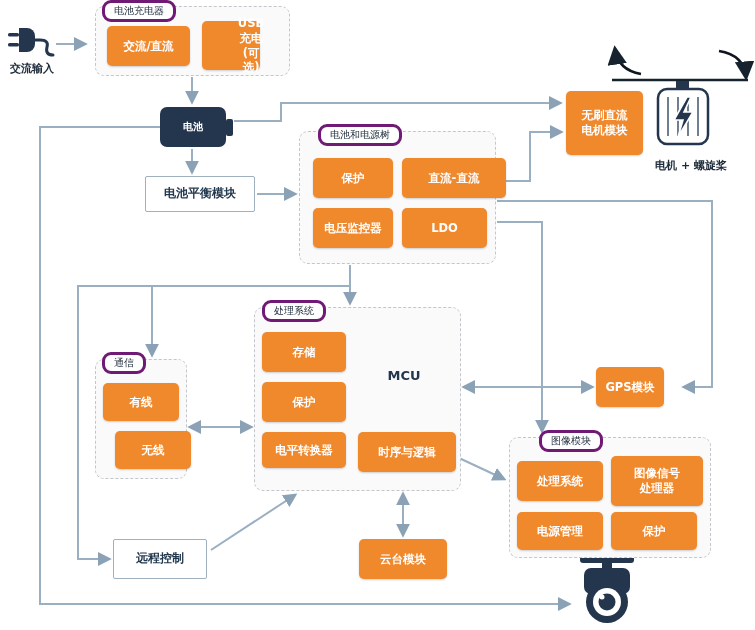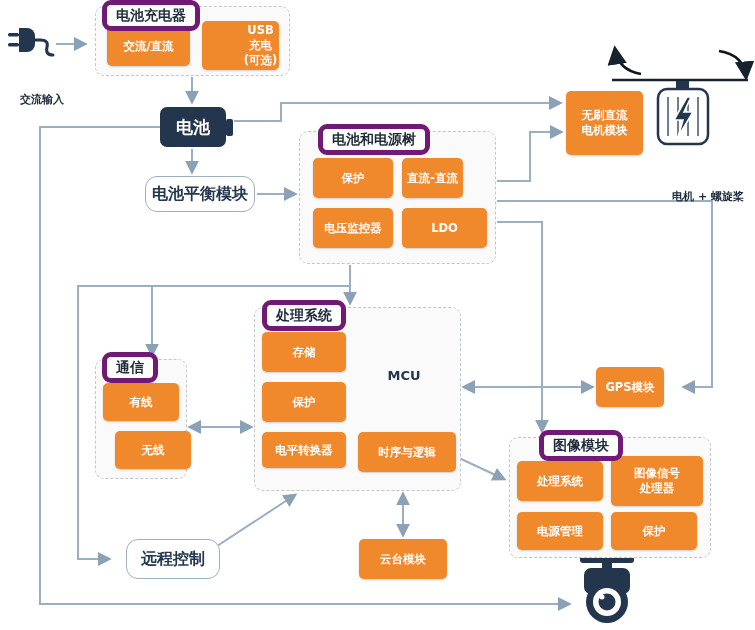--- a/index.html
+++ b/index.html
@@ -1,30 +1,30 @@
 <!DOCTYPE html>
 <html><head>
 <meta charset="utf-8">
 <style>
   * { box-sizing: border-box; margin: 0; padding: 0; }
   html,body { background:#fff; }
   body { font-family: "DejaVu Sans", "Liberation Sans", sans-serif; }
   .canvas { position: relative; width: 755px; height: 630px; background:#fff; overflow:hidden; }
   .lines { position:absolute; left:0; top:0; z-index:0; }
   .group { position:absolute; border:1.5px dashed #c3c7cb; border-radius:9px; background:#fafafa; z-index:1; }
-  .pill { position:absolute; z-index:3; background:#fff; border:5px solid #701a75; border-radius:9px;
-          font-size:14px; font-weight:bold; color:#1d2b3a; padding:2px 9px; line-height:1.2; white-space:nowrap; }
+  .pill { position:absolute; z-index:3; background:#fff; border:3px solid #701a75; border-radius:9px;
+          font-size:10px; font-weight:normal; color:#1d2b3a; padding:2px 9px; line-height:1.2; white-space:nowrap; }
   .node { position:absolute; z-index:2; display:flex; align-items:center; justify-content:center;
           text-align:center; font-weight:bold; white-space:pre-line; line-height:1.3; }
   .orange { background:#f0882c; color:#fff; font-size:11.5px; border-radius:5px; box-shadow:0 1px 2px rgba(30,30,30,.2); }
-  .white  { background:#fff; border:1.6px solid #9fb0bf; border-radius:12px; color:#22384e; font-size:16px; }
+  .white  { background:#fff; border:1.6px solid #9fb0bf; border-radius:2px; color:#22384e; font-size:12px; }
   .battery { position:absolute; z-index:2; background:#24364d; border-radius:7px; color:#fff;
-             display:flex; align-items:center; justify-content:center; font-weight:bold; font-size:17px; }
+             display:flex; align-items:center; justify-content:center; font-weight:bold; font-size:10px; }
   .battery-nub { position:absolute; z-index:2; background:#24364d; border-radius:2px; }
-  .caption { position:absolute; z-index:2; font-size:11px; font-weight:bold; color:#1d2b3a; text-align:right;margin-top:31px; }
+  .caption { position:absolute; z-index:2; font-size:11px; font-weight:bold; color:#1d2b3a; text-align:center; }
   .mcu-text { position:absolute; z-index:3; display:flex; align-items:center; justify-content:center;
               font-weight:bold; font-size:13px; color:#24364d; }
 </style>
 </head>
 <body>
 
 <div class="canvas">
 
   <svg class="lines" width="755" height="630" viewBox="0 0 755 630">
     <defs>
@@ -113,34 +113,34 @@
       <circle cx="602" cy="597" r="2.5" fill="#ffffff"></circle>
     </g>
   </svg>
 
   <div class="caption" style="left:0px; top:61px; width:64px;">交流输入</div>
   <div class="caption" style="left:638px; top:158px; width:106px;">电机 + 螺旋桨</div>
 
   <div class="group" style="left:95px; top:6px; width:195px; height:70px;"></div>
   <div class="pill" style="left:102px; top:0px;">电池充电器</div>
   <div class="node orange" style="left:107px; top:26px; width:83px; height:40px;">交流/直流</div>
-  <div class="node orange" style="left:202px; top:21px; width:77px; height:49px;padding-left:40px;">USB充电
+  <div class="node orange" style="left:202px; top:21px; width:58px; height:49px;padding-left:40px;">USB充电
 (可选)</div>
 
   <div class="battery" style="left:160px; top:107px; width:66px; height:40px;">
     <span>电池</span>
   </div>
   <div class="battery-nub" style="left:226px; top:119px; width:7px; height:17px;"></div>
 
   <div class="node white" style="left:145px; top:176px; width:110px; height:36px;">电池平衡模块</div>
 
   <div class="group" style="left:299px; top:131px; width:197px; height:133px;"></div>
   <div class="pill" style="left:318px; top:124px;">电池和电源树</div>
   <div class="node orange" style="left:313px; top:158px; width:80px; height:40px;">保护</div>
-  <div class="node orange" style="left:402px; top:158px; width:61px; height:40px;">直流-直流</div>
+  <div class="node orange" style="left:402px; top:158px; width:104px; height:40px;">直流-直流</div>
   <div class="node orange" style="left:313px; top:208px; width:80px; height:40px;">电压监控器</div>
   <div class="node orange" style="left:402px; top:208px; width:85px; height:40px;">LDO</div>
 
   <div class="node orange" style="left:566px; top:91px; width:77px; height:64px;">无刷直流
 电机模块</div>
 
   <div class="group" style="left:254px; top:307px; width:207px; height:184px;"></div>
   <div class="pill" style="left:262px; top:300px;">处理系统</div>
   <div class="node orange" style="left:262px; top:332px; width:84px; height:40px;">存储</div>
   <div class="node orange" style="left:262px; top:382px; width:84px; height:40px;">保护</div>
@@ -156,17 +156,17 @@
   <div class="node orange" style="left:596px; top:367px; width:68px; height:40px;">GPS模块</div>
 
   <div class="group" style="left:509px; top:437px; width:202px; height:121px;"></div>
   <div class="pill" style="left:539px; top:430px;">图像模块</div>
   <div class="node orange" style="left:517px; top:461px; width:86px; height:40px;">处理系统</div>
   <div class="node orange" style="left:611px; top:456px; width:92px; height:50px;">图像信号
 处理器</div>
   <div class="node orange" style="left:517px; top:512px; width:86px; height:38px;">电源管理</div>
   <div class="node orange" style="left:611px; top:512px; width:86px; height:38px;">保护</div>
 
-  <div class="node white" style="left:126px; top:539px; width:94px; height:40px;">远程控制</div>
+  <div class="node white" style="left:113px; top:539px; width:94px; height:40px;">远程控制</div>
 
   <div class="node orange" style="left:359px; top:539px; width:88px; height:40px;">云台模块</div>
 
 </div>
 
 </body></html>

